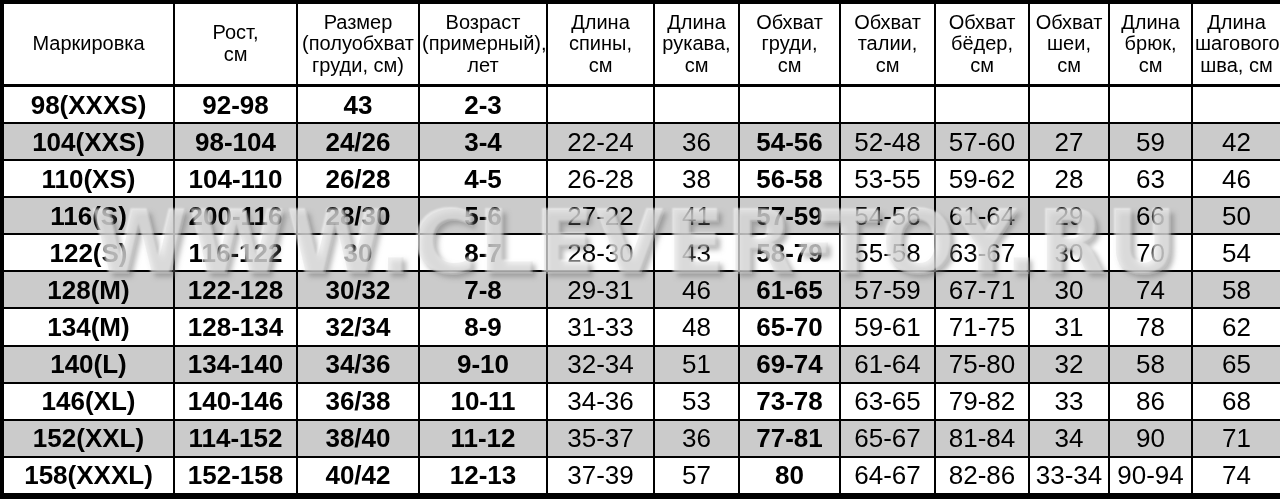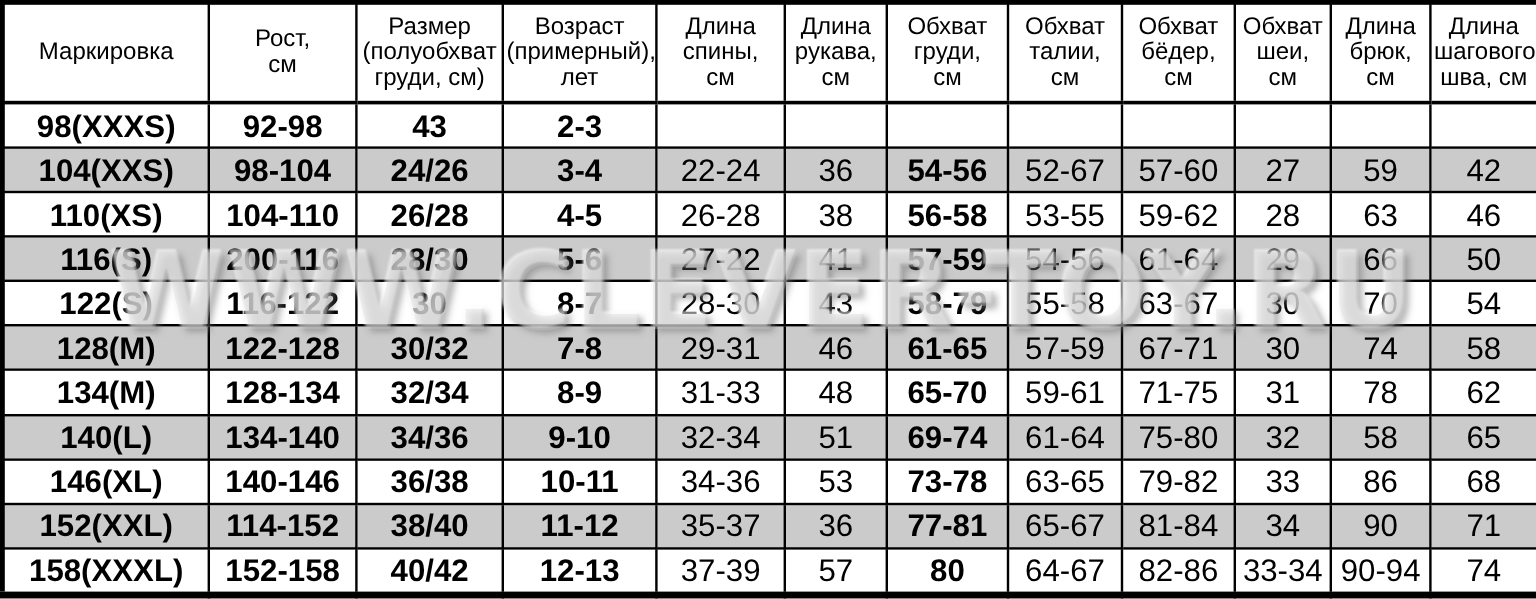--- a/index.html
+++ b/index.html
@@ -148,21 +148,21 @@
           <td></td>
         </tr>
         <tr class="alt">
           <td class="b">104(XXS)</td>
           <td class="b">98-104</td>
           <td class="b">24/26</td>
           <td class="b">3-4</td>
           <td>22-24</td>
           <td>36</td>
           <td class="b">54-56</td>
-          <td>52-67</td>
+          <td>52-48</td>
           <td>57-60</td>
           <td>27</td>
           <td>59</td>
           <td>42</td>
         </tr>
         <tr>
           <td class="b">110(XS)</td>
           <td class="b">104-110</td>
           <td class="b">26/28</td>
           <td class="b">4-5</td>

